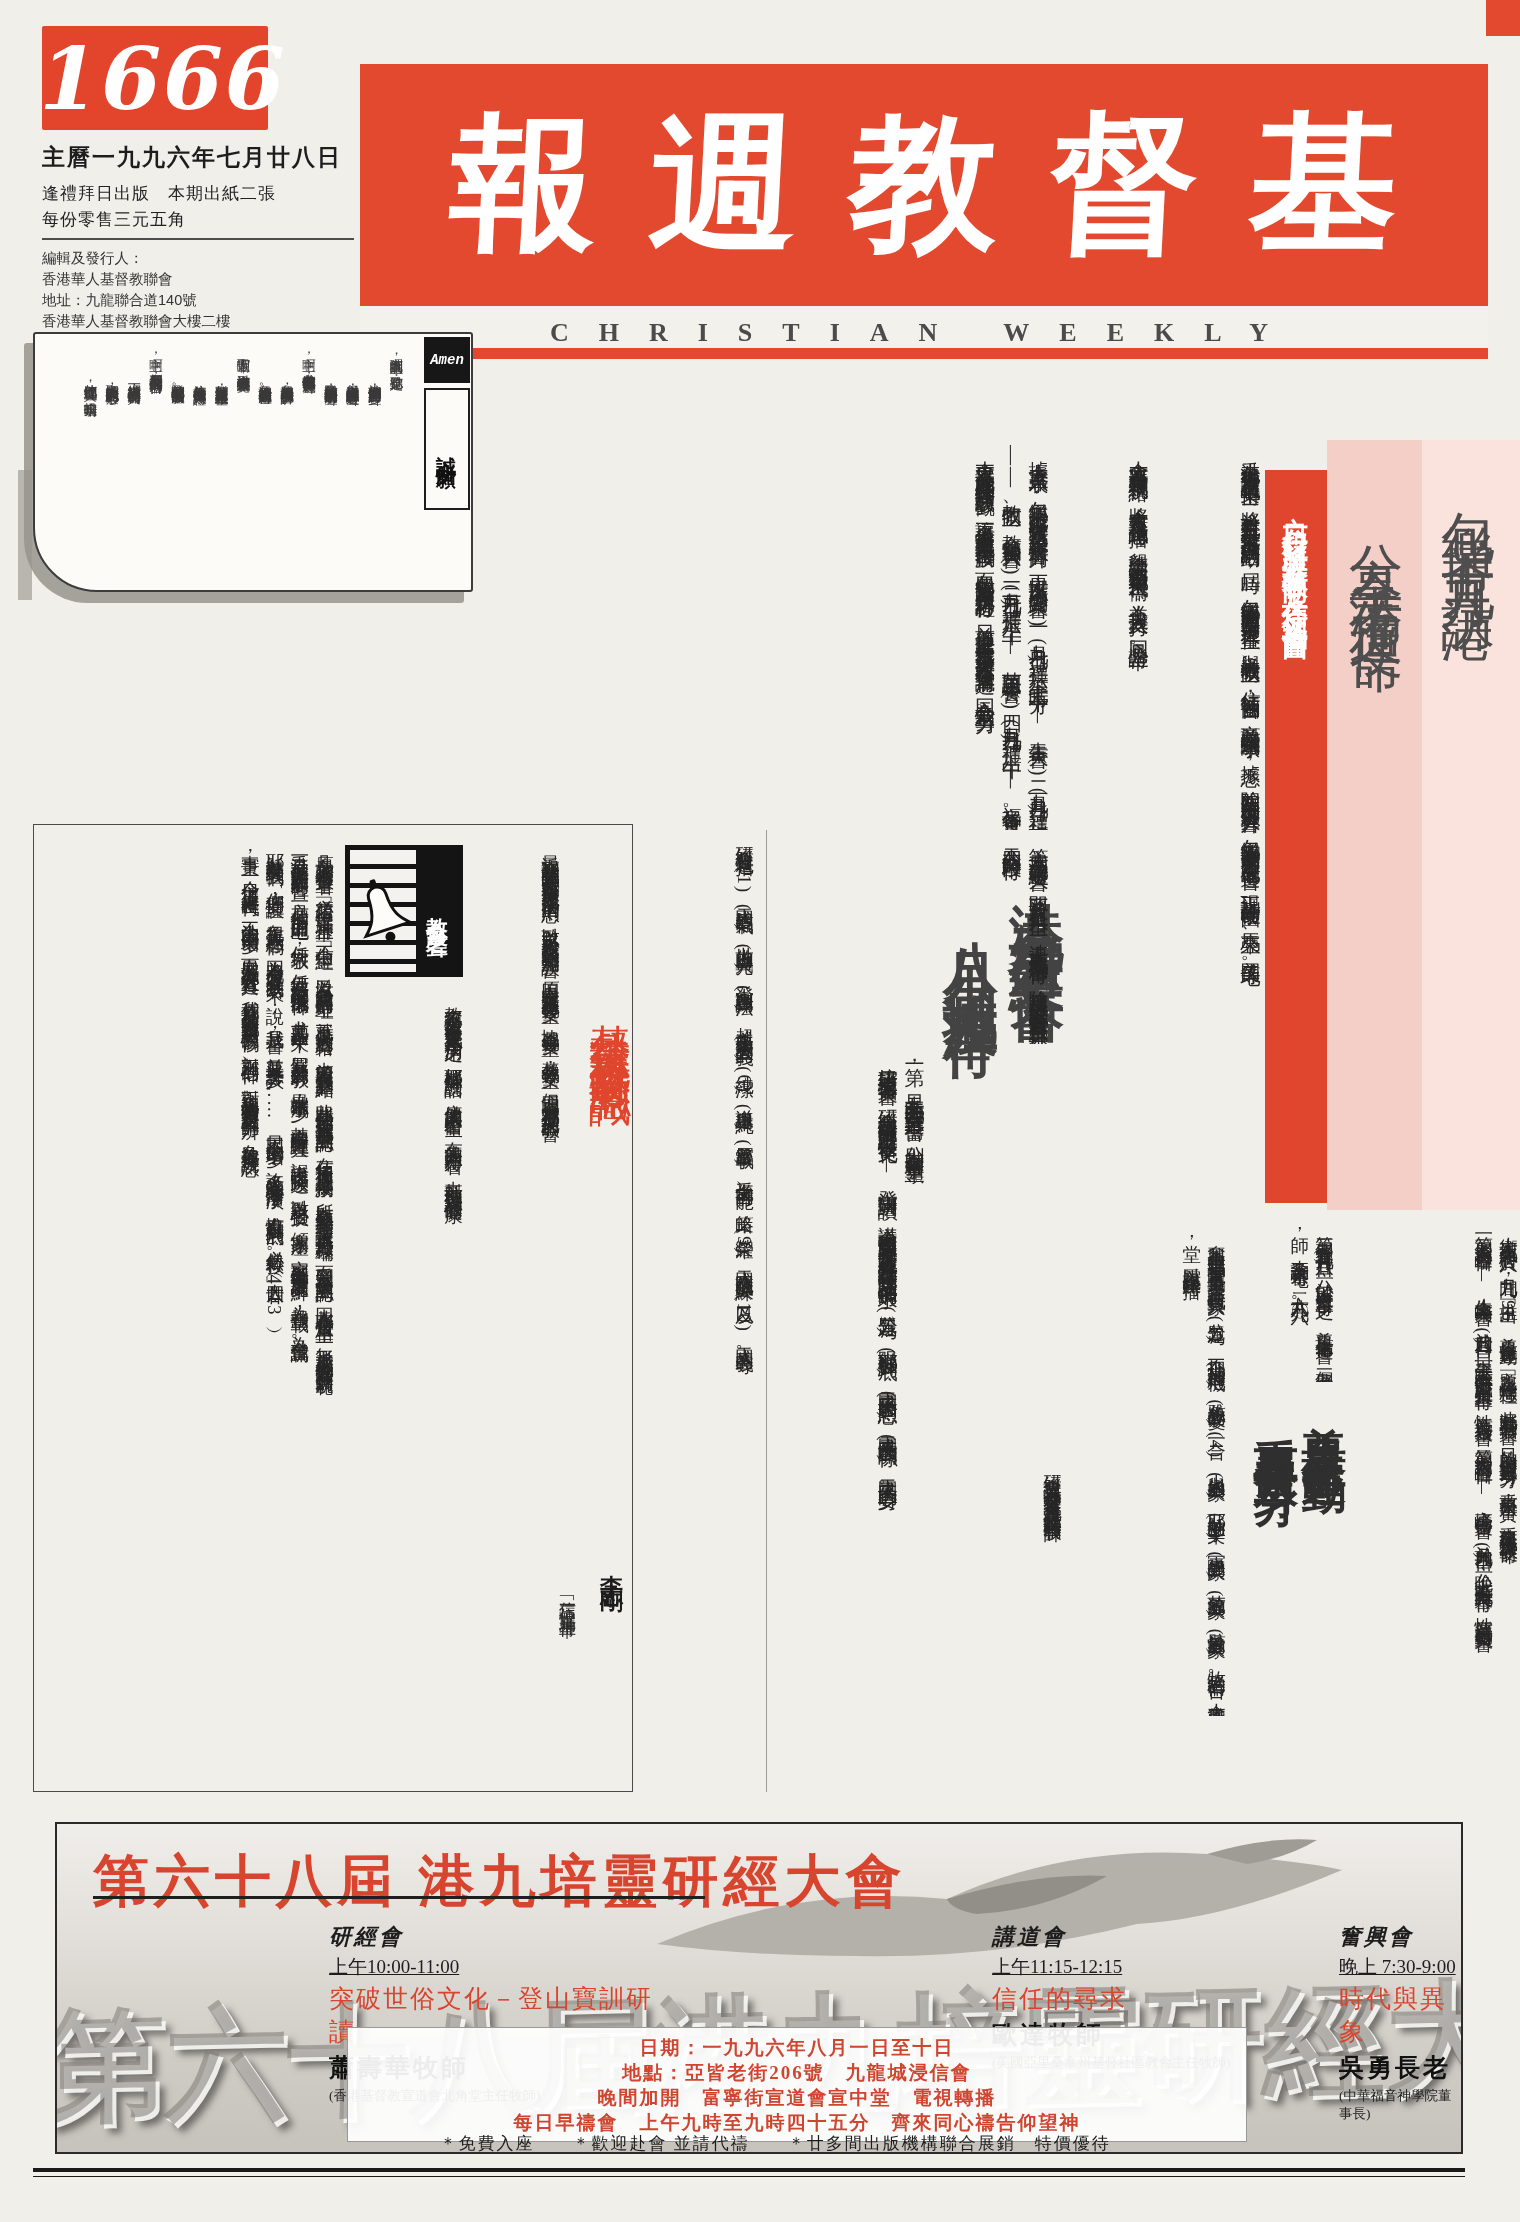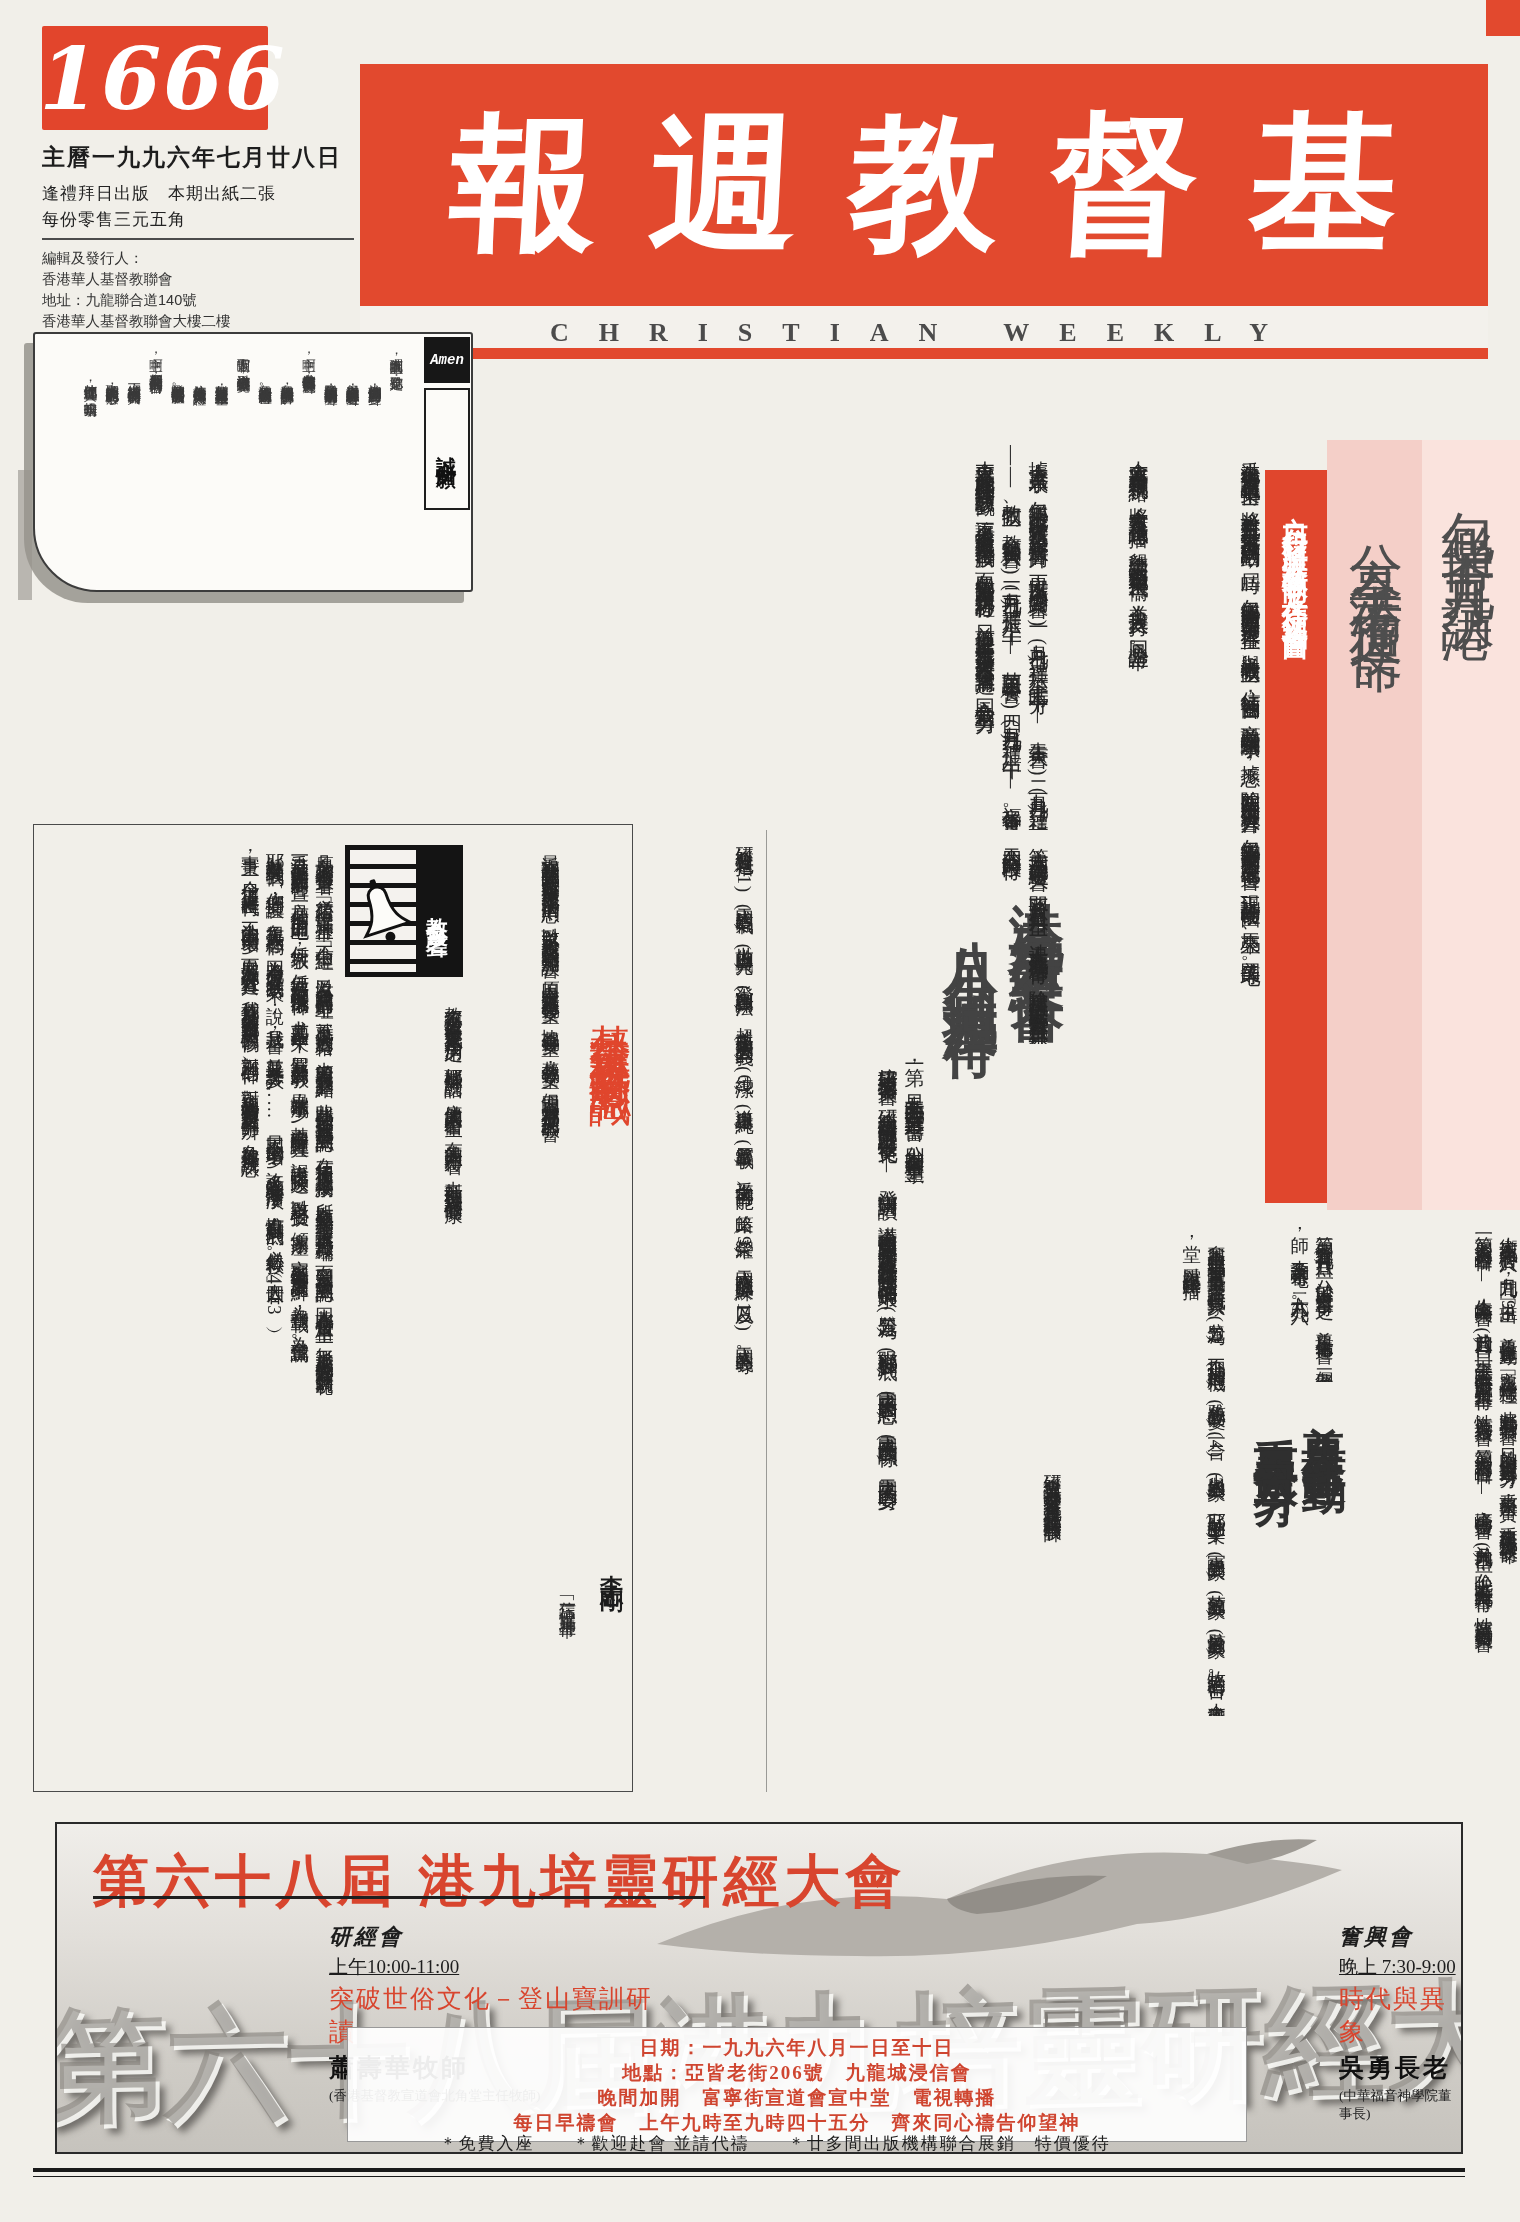--- a/index.html
+++ b/index.html
@@ -238,20 +238,27 @@
     <div class="ad-title">第六十八屆 港九培靈研經大會</div>
     <div class="ad-underline"></div>
 
     <div class="session" style="left:272px; width:340px;">
       <div class="s-name">研經會</div>
       <div class="s-time">上午10:00-11:00</div>
       <div class="s-topic">突破世俗文化－登山寶訓研讀</div>
       <div class="s-speaker">蕭壽華牧師</div>
       <div class="s-note">(香港基督教宣道會北角堂主任牧師)</div>
     </div>
+    <div class="session" style="left:935px; width:340px;">
+      <div class="s-name">講道會</div>
+      <div class="s-time">上午11:15-12:15</div>
+      <div class="s-topic">信任的尋求</div>
+      <div class="s-speaker">歐達牧師</div>
+      <div class="s-note">(美國亞里桑拿州基督社區教會主任牧師)</div>
+    </div>
     <div class="session" style="left:1282px; width:122px;">
       <div class="s-name">奮興會</div>
       <div class="s-time">晚上 7:30-9:00</div>
       <div class="s-topic">時代與異象</div>
       <div class="s-speaker">吳勇長老</div>
       <div class="s-note">(中華福音神學院董事長)</div>
     </div>
 
     <div class="ad-details">
       <div>日期：一九九六年八月一日至十日</div>

